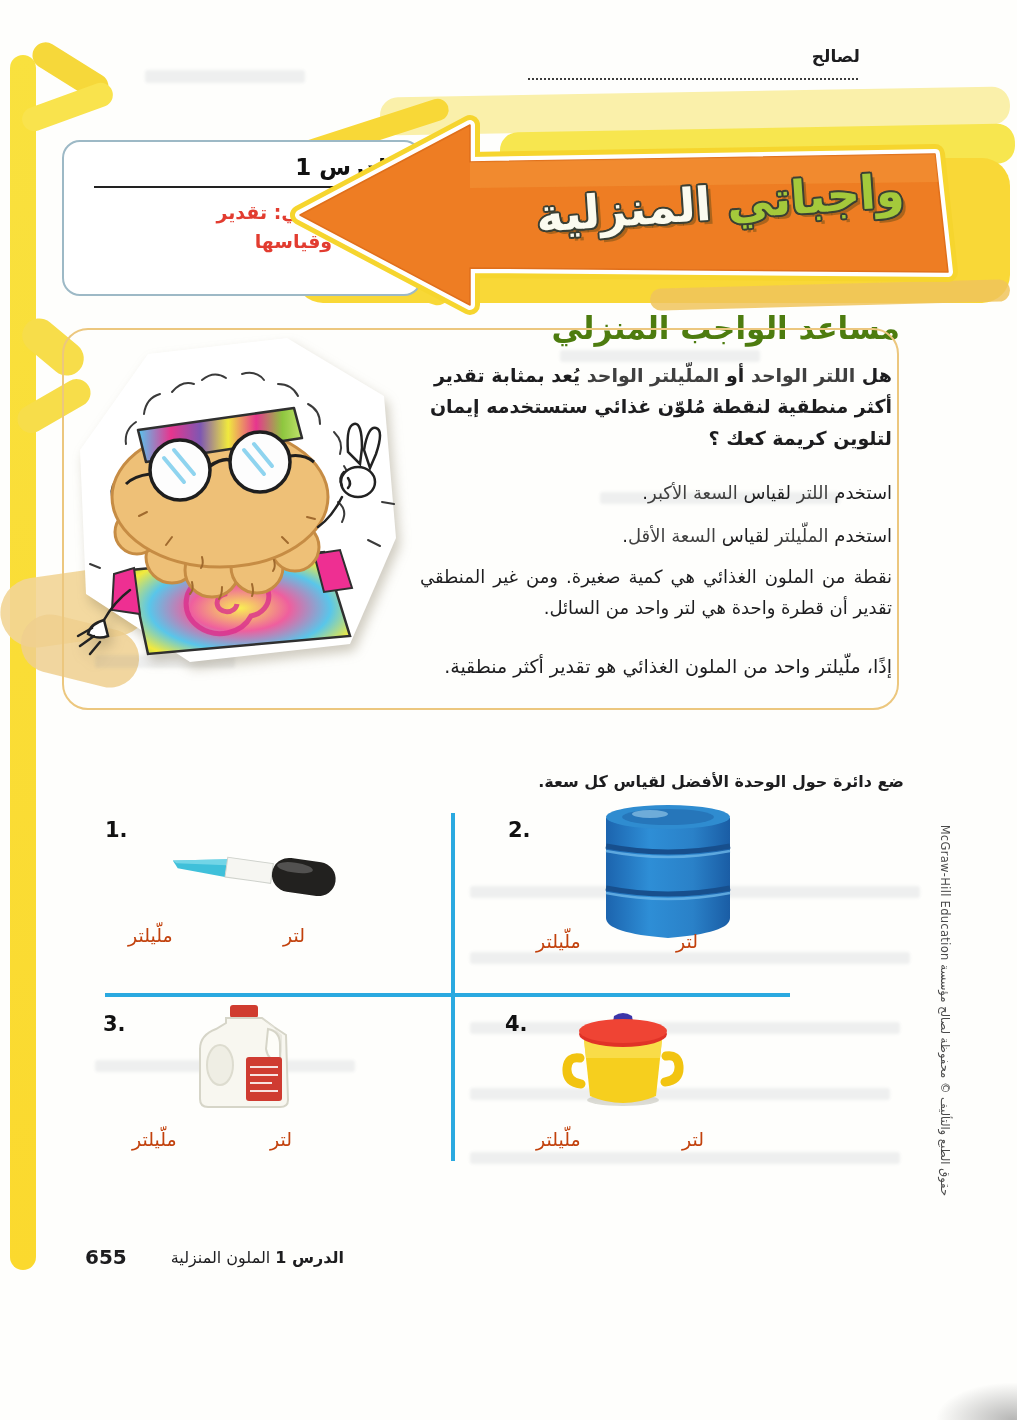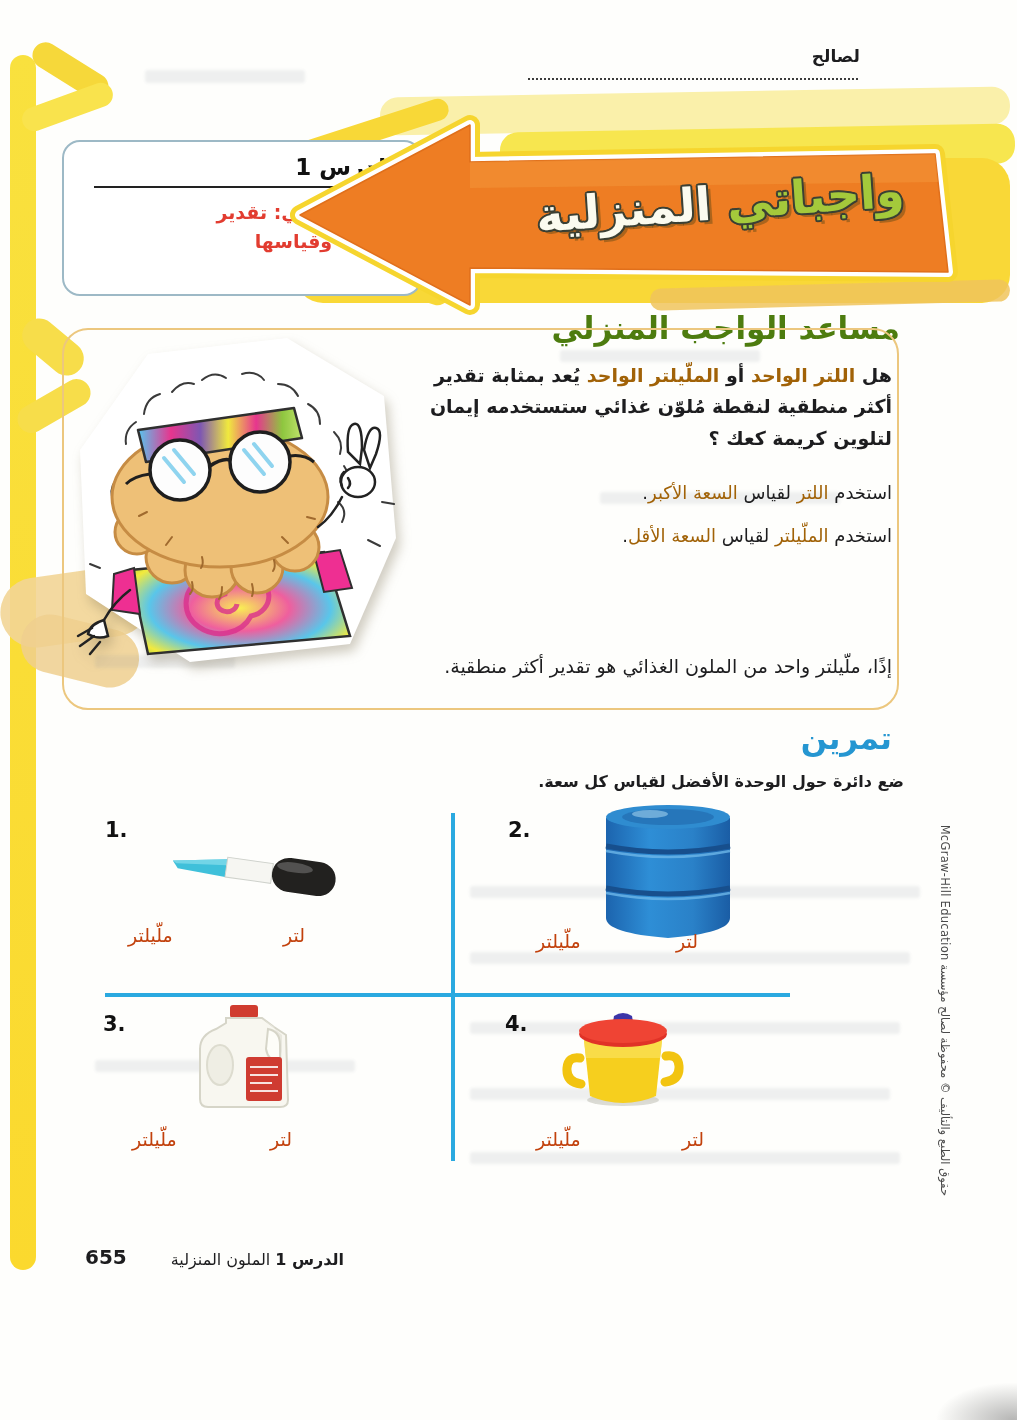--- a/index.html
+++ b/index.html
@@ -2,21 +2,21 @@
 <html lang="ar"><head>
 <meta charset="utf-8">
 <style>
   html,body{margin:0;padding:0;background:#e9e9e9;}
   .stage{position:relative;width:1017px;height:1420px;background:#fefefc;overflow:hidden;
          font-family:"DejaVu Sans",sans-serif;color:#1d1d1f;}
   .abs{position:absolute;}
   .rtl{direction:rtl;text-align:right;}
   .ghost{position:absolute;background:#88929b;opacity:.13;filter:blur(1.6px);border-radius:3px;}
   .wash{position:absolute;border-radius:18px;}
-  .kw{color:#a16207;}
+  .kw{color:#404040;}
   .banner-word{font-weight:bold;font-size:46px;letter-spacing:1px;
      text-shadow:2px 0 0 #3b4034,-2px 0 0 #3b4034,0 2px 0 #3b4034,0 -2px 0 #3b4034,
        1.5px 1.5px 0 #3b4034,-1.5px -1.5px 0 #3b4034,1.5px -1.5px 0 #3b4034,-1.5px 1.5px 0 #3b4034,
        4px 4px 0 rgba(90,70,20,.45);}
   .num{font-weight:bold;font-size:21px;color:#111;}
   .opt{font-size:19px;color:#c2410c;}
   .helper-text{font-size:18px;line-height:1.7;}
 </style>
 </head>
 <body>
@@ -171,23 +171,23 @@
     <span>هل </span><span class="kw">اللتر الواحد</span><span> أو </span><span class="kw">الملّيلتر الواحد</span><span> يُعد بمثابة تقدير أكثر منطقية لنقطة مُلوّن غذائي ستستخدمه إيمان لتلوين كريمة كعك ؟</span>
   </div>
 
   <div class="abs rtl helper-text" style="left:400px;top:521px;width:492px;">
     <span>استخدم </span><span class="kw">الملّيلتر</span><span> لقياس </span><span class="kw">السعة الأقل</span><span>.</span>
   </div>
   <div class="abs rtl helper-text" style="left:400px;top:478px;width:492px;">
     <span>استخدم </span><span class="kw">اللتر</span><span> لقياس </span><span class="kw">السعة الأكبر</span><span>.</span>
   </div>
 
+  <div class="abs rtl helper-text" style="left:420px;top:562px;width:472px;text-align:justify;">نقطة من الملون الغذائي هي كمية صغيرة. ومن غير المنطقي تقدير أن قطرة واحدة هي لتر واحد من السائل.</div>
   <div class="abs rtl" style="left:80px;top:655px;width:812px;font-weight:normal;font-size:19px;">إذًا، ملّيلتر واحد من الملون الغذائي هو تقدير أكثر منطقية.</div>
 
-  <div class="abs rtl" style="left:600px;top:720px;width:292px;font-weight:bold;font-size:31px;color:#2596d1;">تمرين</div>
   <div class="abs rtl" style="left:412px;top:772px;width:492px;font-weight:bold;font-size:16px;">ضع دائرة حول الوحدة الأفضل لقياس كل سعة.</div>
 
   <div class="abs" style="left:451px;top:813px;width:4px;height:348px;background:#2aa9e0;"></div>
   <div class="abs" style="left:105px;top:993px;width:685px;height:4px;background:#2aa9e0;"></div>
 
   <div class="abs num" style="left:105px;top:818px;">1.</div>
   <svg class="abs" style="left:168px;top:842px;transform:rotate(8deg);" width="172" height="60" viewBox="0 0 172 60">
     <polygon points="4,30 58,21 58,39 10,37" fill="#3fc0da"></polygon>
     <polygon points="4,30 58,21 58,27 8,32" fill="#7fd9ea" opacity=".8"></polygon>
     <rect x="58" y="19" width="46" height="20" fill="#f6f6f2" stroke="#cfd2cc"></rect>
@@ -247,21 +247,21 @@
     <path d="M52,6 q9,-6 18,0 l2,12 l-22,0 z" fill="#3c35a8"></path>
     <ellipse cx="61" cy="24" rx="44" ry="13" fill="#e03227"></ellipse>
     <ellipse cx="61" cy="21" rx="44" ry="12" fill="#ef4434"></ellipse>
   </svg>
   <span class="abs opt" style="left:536px;top:1128px;">ملّيلتر</span>
   <span class="abs opt" style="left:682px;top:1128px;">لتر</span>
 
   <div class="abs rtl" style="left:952px;top:878px;width:318px;font-size:11.5px;color:#4a4a4a;letter-spacing:.3px;
               transform:rotate(90deg);transform-origin:top left;white-space:nowrap;">حقوق الطبع والتأليف © محفوظة لصالح مؤسسة McGraw-Hill Education</div>
 
-  <div class="abs" style="left:85px;top:1245px;display:flex;align-items:flex-end;gap:44px;">
+  <div class="abs" style="left:85px;top:1245px;display:flex;align-items:center;gap:44px;">
     <span style="font-weight:bold;font-size:20px;">655</span>
     <span class="rtl" style="font-size:16px;">
       <b>الدرس 1</b>
       <span>الملون المنزلية</span>
     </span>
   </div>
 
   <div class="abs" style="left:935px;top:1382px;width:82px;height:38px;
               background:radial-gradient(ellipse at 95% 100%, rgba(110,110,110,.5), transparent 70%);"></div>
 </div>

